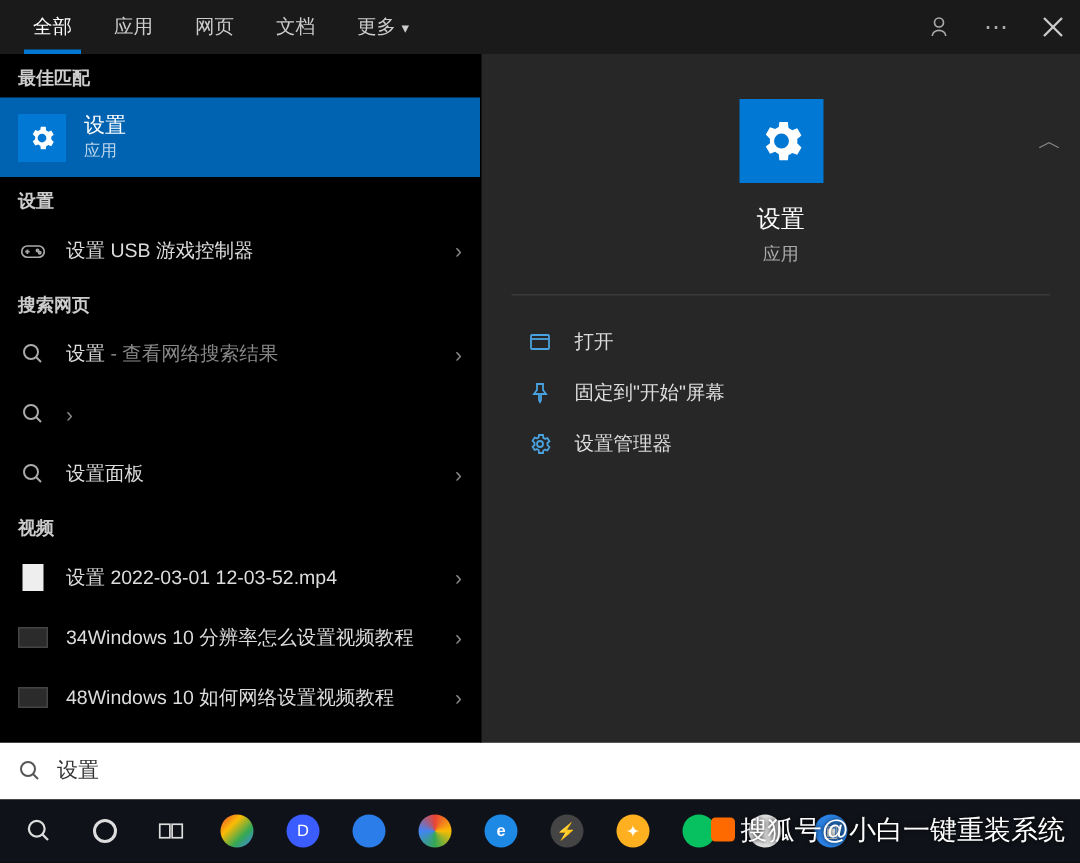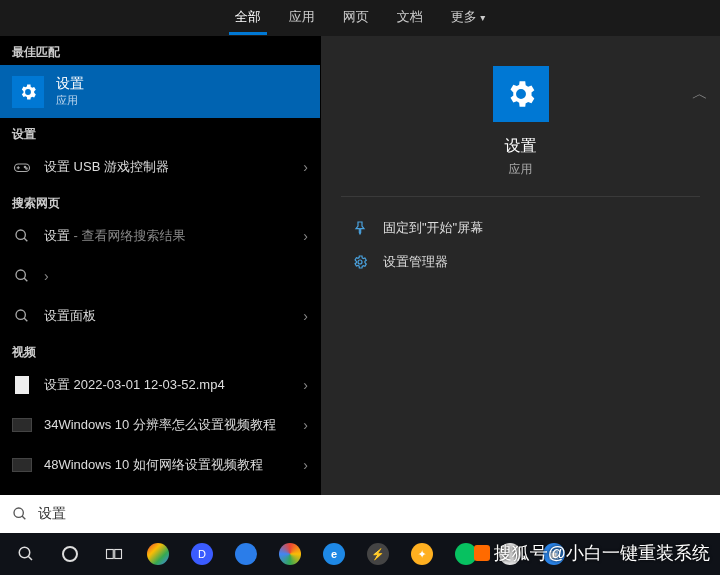--- a/index.html
+++ b/index.html
@@ -1,18 +1,18 @@
 <!DOCTYPE html>
 <html><head>
 <meta charset="utf-8">
 <style>
 * { margin: 0; padding: 0; box-sizing: border-box; font-family: "Microsoft YaHei", "Segoe UI", sans-serif; }
 body { background: #000; width: 720px; height: 575px; overflow: hidden; position: relative; }
 
-.top-bar { height: 36px; display: flex; align-items: center; padding: 0 8px; background: #1a1a1a; flex-direction: column; }
+.top-bar { height: 36px; display: flex; align-items: center; padding: 0 8px; background: #1a1a1a; }
 .tabs { display: flex; gap: 0; }
 .tab { padding: 8px 14px; color: #ccc; font-size: 13px; cursor: pointer; position: relative; }
 .tab.active { color: #fff; }
 .tab.active::after { content: ""; position: absolute; bottom: -1px; left: 8px; right: 8px; height: 3px; background: #0078d4; }
 .top-right { margin-left: auto; display: flex; gap: 18px; align-items: center; color: #aaa; }
 .icon-btn { cursor: pointer; width: 20px; height: 20px; display: flex; align-items: center; justify-content: center; }
 
 .main-area { display: flex; height: 459px; background: #1a1a1a; }
 .left-panel { width: 320px; background: #000000; overflow-y: auto; color: #ddd; }
 .right-panel { flex: 1; background: #272727; border-left: 1px solid #000; }
@@ -171,20 +171,29 @@
     <div class="detail-head">
       <div class="big-gear">
         <svg width="34" height="34" viewBox="0 0 24 24" fill="#fff">
             <path d="M19.4 13a7.5 7.5 0 000-2l2-1.6-2-3.4-2.4.9a7.5 7.5 0 00-1.7-1L15 3h-4l-.3 2.4a7.5 7.5 0 00-1.7 1l-2.4-.9-2 3.4L6.6 11a7.5 7.5 0 000 2l-2 1.6 2 3.4 2.4-.9a7.5 7.5 0 001.7 1L11 21h4l.3-2.4a7.5 7.5 0 001.7-1l2.4.9 2-3.4zM12 15.5A3.5 3.5 0 1115.5 12 3.5 3.5 0 0112 15.5z"></path>
           </svg>
       </div>
       <div class="d-title">设置</div>
       <div class="d-sub">应用</div>
     </div>
     <div class="actions">
+      <div class="action-item">
+        <div class="a-icon">
+            <svg width="16" height="16" viewBox="0 0 24 24" fill="none" stroke="#4aa3e0" stroke-width="1.8">
+              <rect x="3" y="5" width="18" height="14" rx="1"></rect>
+              <line x1="3" y1="9" x2="21" y2="9"></line>
+            </svg>
+          </div>
+        <span>打开</span>
+      </div>
       <div class="action-item">
         <div class="a-icon">
             <svg width="16" height="16" viewBox="0 0 24 24" fill="none" stroke="#4aa3e0" stroke-width="1.8">
               <path d="M9 3h6v6l3 4h-5v6l-1 2-1-2v-6H6l3-4z"></path>
             </svg>
           </div>
         <span>固定到"开始"屏幕</span>
       </div>
       <div class="action-item">
         <div class="a-icon">

